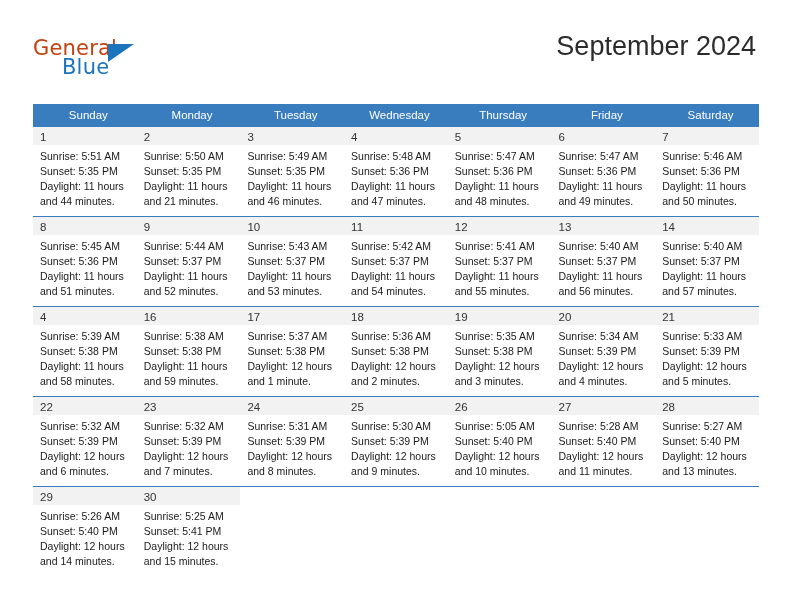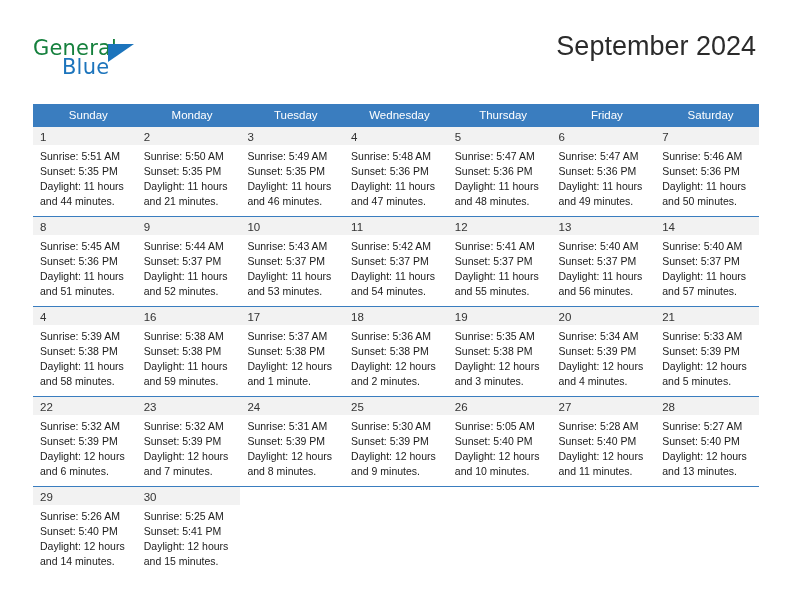--- a/index.html
+++ b/index.html
@@ -34,21 +34,21 @@
     top: 36px;
     width: 180px;
     height: 48px;
   }
   .logo-general {
     position: absolute;
     left: 0;
     top: 0;
     font-size: 21px;
     letter-spacing: 0.2px;
-    color: #15803d;
+    color: #c2410c;
     font-family: "DejaVu Sans", sans-serif;
     font-weight: 400;
   }
   .logo-blue {
     position: absolute;
     left: 29px;
     top: 19px;
     font-size: 21px;
     letter-spacing: 0.2px;
     color: #1c74bc;

